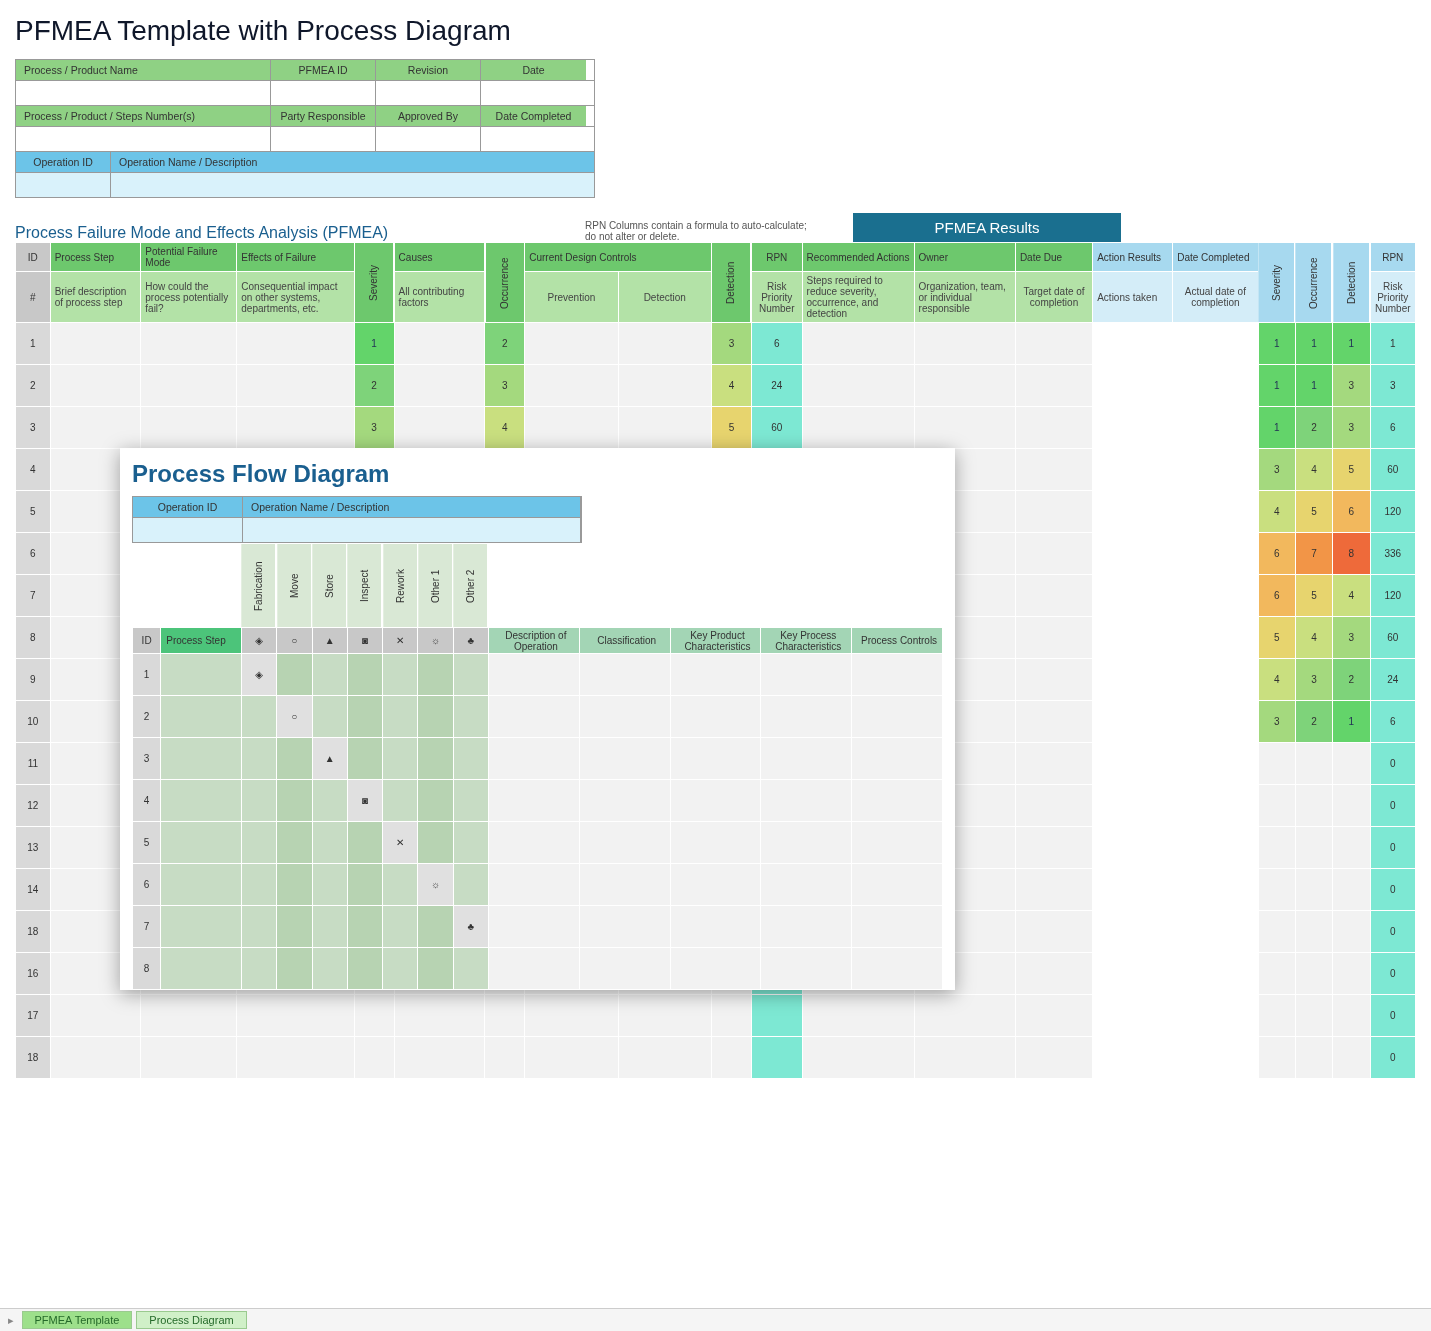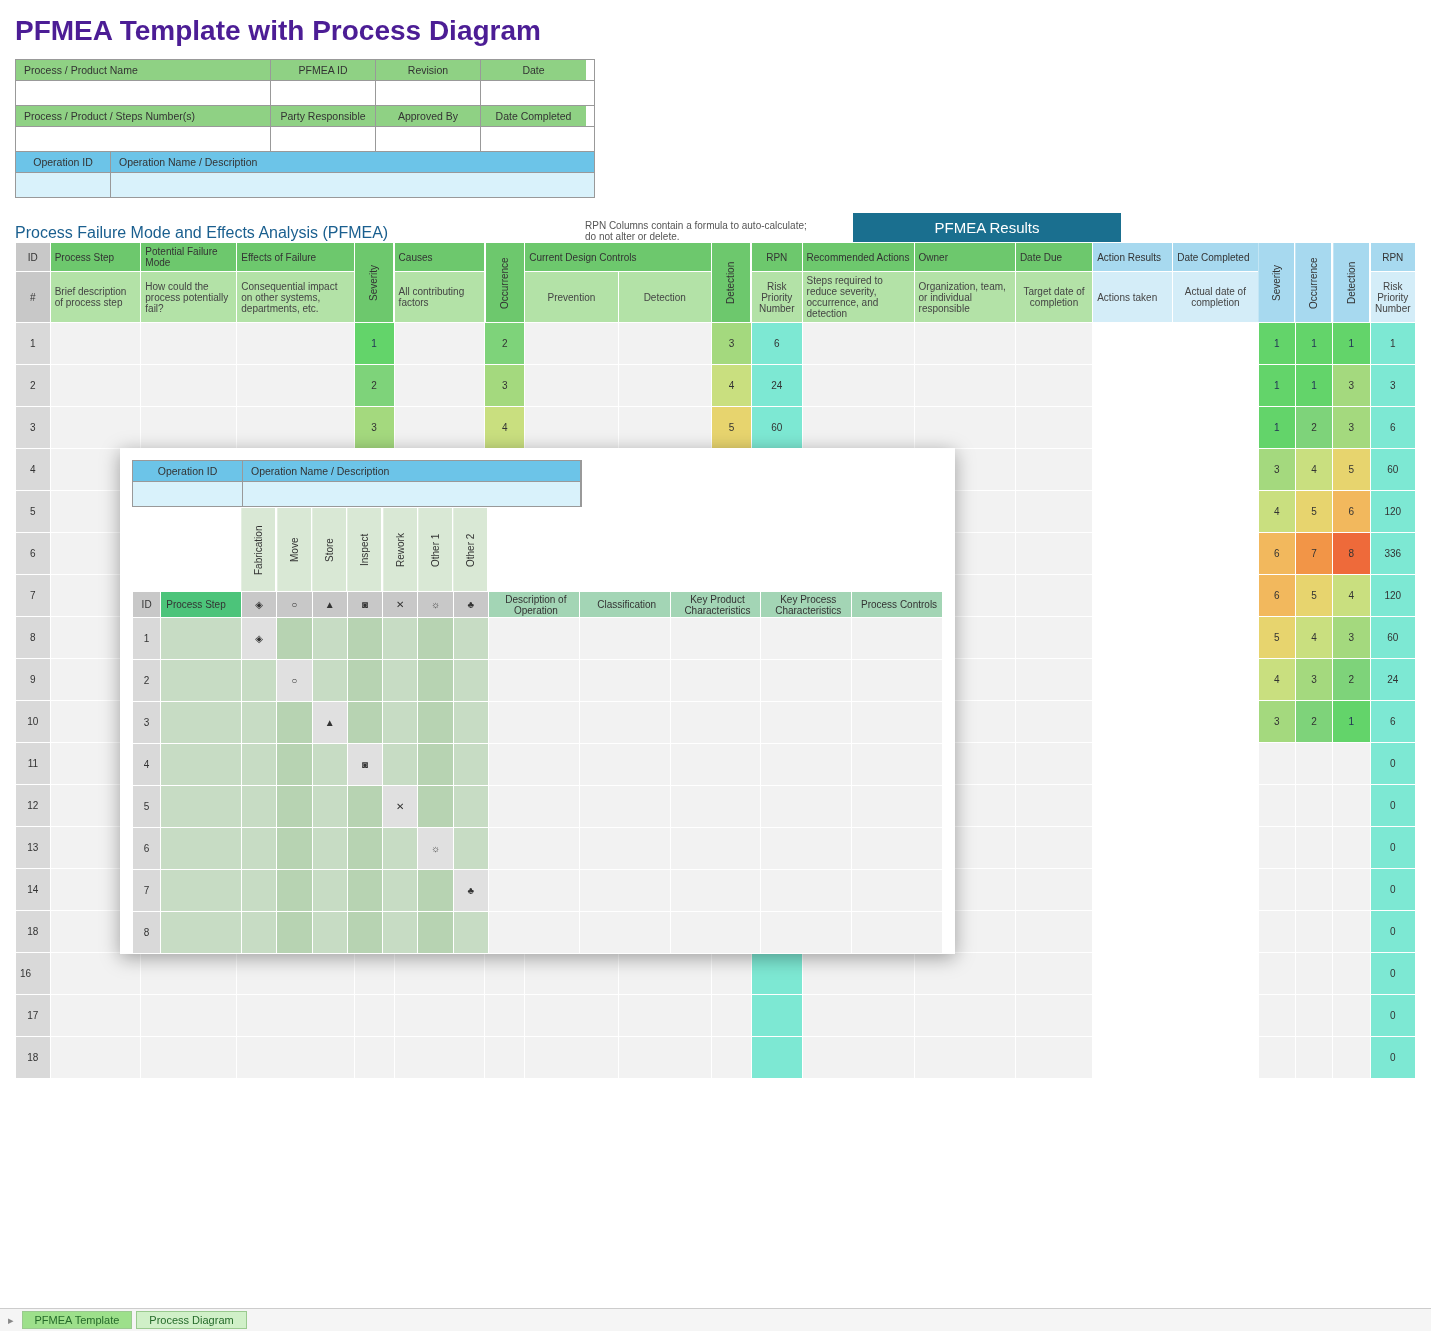--- a/index.html
+++ b/index.html
@@ -1,17 +1,17 @@
 <!DOCTYPE html>
 <html><head>
 <meta charset="utf-8">
 <style>
   * { box-sizing: border-box; font-family: "Segoe UI", Arial, sans-serif; }
   body { margin: 0; padding: 15px; background: #fff; font-size: 11px; color: #333; width: 1431px; }
-  .title { font-size: 28px; font-weight: 700; color: #4c1d95; margin: 0 0 12px 0; }
+  .title { font-size: 28px; font-weight: 400; color: #0f172a; margin: 0 0 12px 0; }
   .subtitle { font-size: 16px; color: #1a5f8f; margin: 8px 0; }
 
   
   .info-wrap { width: 580px; }
   .info-row { display: flex; border: 1px solid #999; }
   .info-row + .info-row { border-top: none; }
   .cell-h { background: #8fd184; padding: 4px 8px; font-size: 10.5px; border-right: 1px solid #999; }
   .cell-hb { background: #6cc4e8; padding: 4px 8px; font-size: 10.5px; border-right: 1px solid #999; }
   .cell-e { background: #fff; padding: 12px 8px; border-right: 1px solid #999; }
   .cell-eb { background: #d9f2fb; padding: 12px 8px; border-right: 1px solid #999; }
@@ -509,21 +509,21 @@
           <td class="dc" style="text-align: center;"></td>
           <td class="dc" style="text-align: center;"></td>
           <td class="dc2" style="text-align: center;"></td>
           <td class="dc2" style="text-align: center;"></td>
           <td class="dc" style="text-align: center;"></td>
           <td class="dc" style="text-align: center;"></td>
           <td class="dc" style="text-align: center;"></td>
           <td class="rp" style="text-align: center;">0</td>
         </tr>
         <tr>
-          <td class="idc" style="text-align: left; margin-left: 20px;">16</td>
+          <td class="idc" style="text-align: center; margin-left: 20px;">16</td>
           <td class="dc" style="text-align: center;"></td>
           <td class="dc" style="text-align: center;"></td>
           <td class="dc" style="text-align: center;"></td>
           <td class="dc" style="text-align: center;"></td>
           <td class="dc" style="text-align: center;"></td>
           <td class="dc" style="text-align: center;"></td>
           <td class="dc" style="text-align: center;"></td>
           <td class="dc" style="text-align: center;"></td>
           <td class="dc" style="text-align: center;"></td>
           <td class="rp" style="text-align: center;"></td>
@@ -578,20 +578,21 @@
           <td class="dc2" style="text-align: center;"></td>
           <td class="dc" style="text-align: center;"></td>
           <td class="dc" style="text-align: center;"></td>
           <td class="dc" style="text-align: center;"></td>
           <td class="rp" style="text-align: center;">0</td>
         </tr>
       </tbody>
 </table>
 
 <div class="float-panel">
+  <div class="ptitle">Process Flow Diagram</div>
   <div style="display:flex;border:1px solid #999;width:450px">
     <div class="cell-hb" style="width:110px;text-align:center">Operation ID</div>
     <div class="cell-hb" style="flex:1">Operation Name / Description</div>
   </div>
   <div style="display:flex;border:1px solid #999;border-top:none;width:450px">
     <div class="cell-eb" style="width:110px"></div>
     <div class="cell-eb" style="flex:1"></div>
   </div>
 
   <table class="flow" style="width:100%">

